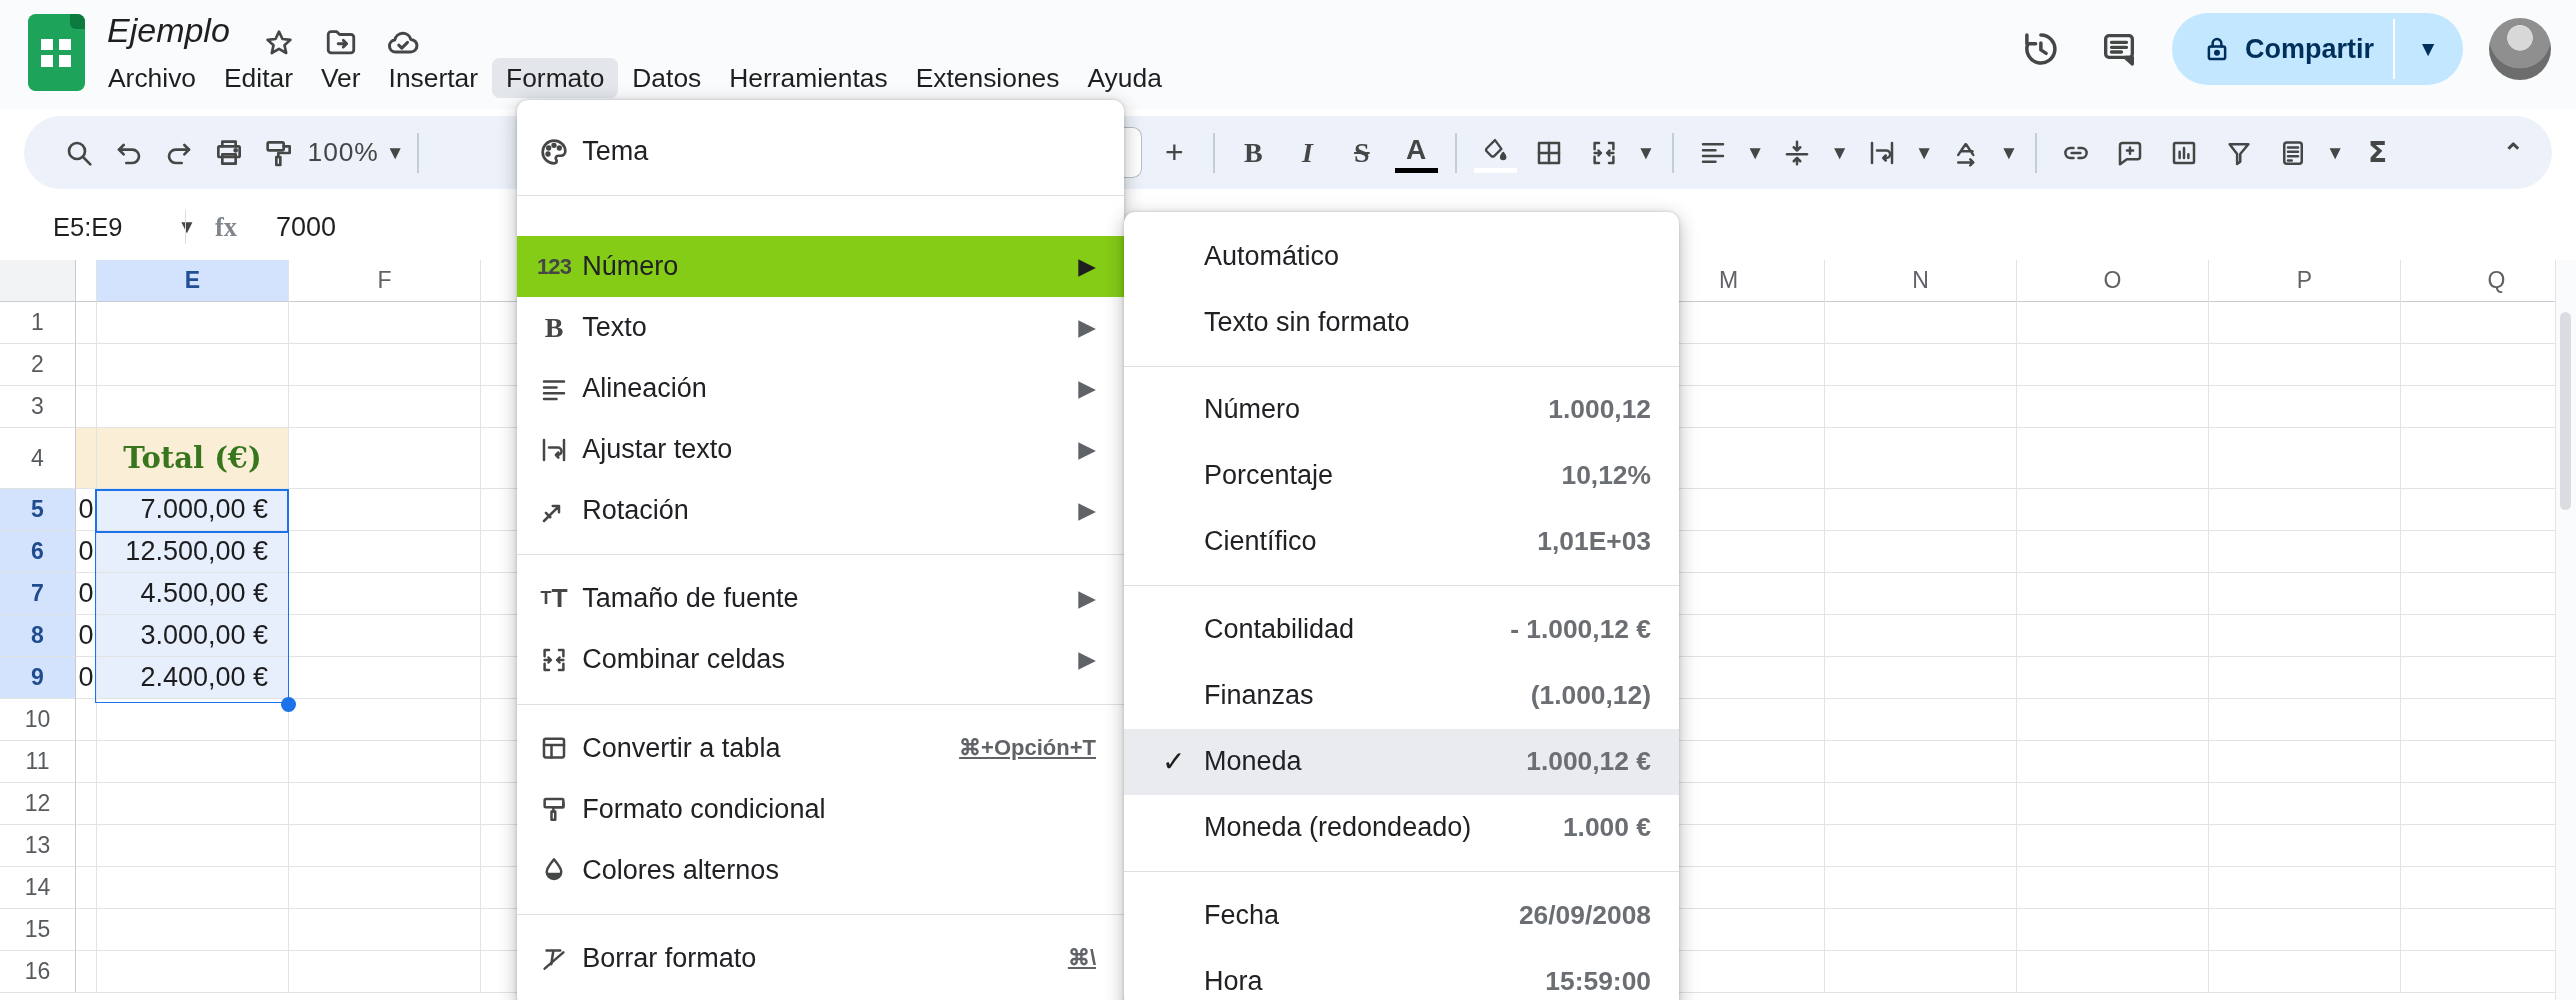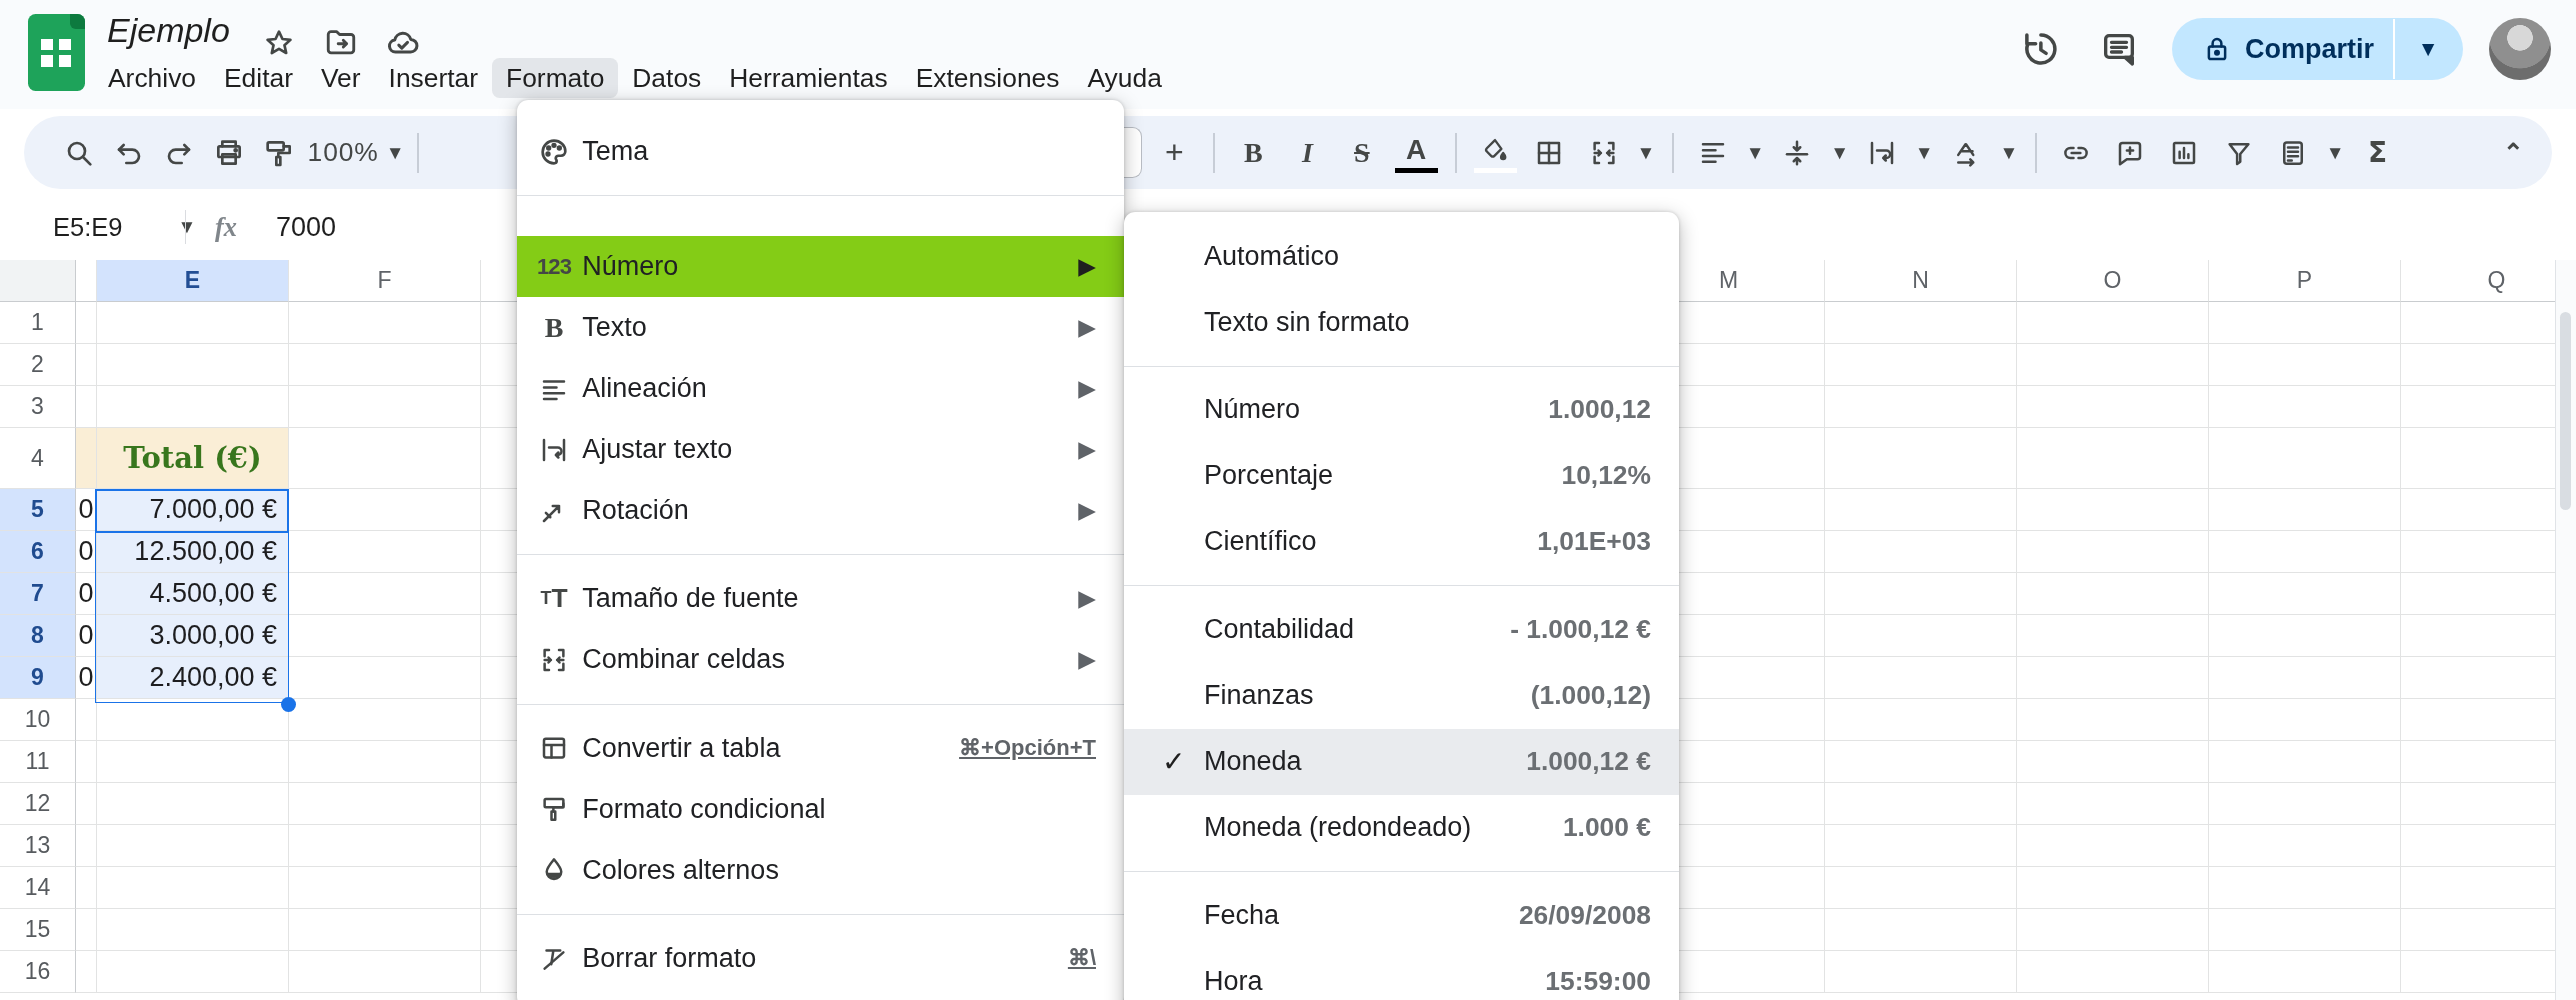--- a/index.html
+++ b/index.html
@@ -16,21 +16,21 @@
       linear-gradient(#fff,#fff);}
   .logo .grid:before{content:"";position:absolute;left:0;top:11.3px;width:30px;height:4.7px;background:#1ea35a;}
   .logo .grid:after{content:"";position:absolute;left:12.3px;top:0;width:5.7px;height:28px;background:#1ea35a;}
   .doctitle{position:absolute;left:107px;top:11.3px;font-size:34px;color:#1f1f1f;font-style:italic;}
   .dicon{position:absolute;top:24.6px;width:36px;height:36px;display:flex;align-items:center;justify-content:center;}
   .menubar{position:absolute;left:94px;top:57px;height:42px;display:flex;align-items:center;}
   .mitem{font-size:26.4px;color:#1f1f1f;padding:4.7px 14px;border-radius:7.6px;cursor:default;}
   .mitem.active{background:#e3e6ea;}
   .tb-right{position:absolute;right:24.6px;top:13.2px;height:72px;display:flex;align-items:center;gap:26.4px;}
   .circbtn{width:53px;height:53px;display:flex;align-items:center;justify-content:center;}
-  .share{height:62px;background:#c2e7ff;border-radius:38px;display:flex;align-items:center;padding:0 7.6px 0 30px;}
+  .share{height:72px;background:#c2e7ff;border-radius:38px;display:flex;align-items:center;padding:0 7.6px 0 30px;}
   .share .lbl{font-size:27px;font-weight:bold;color:#002f5c;margin:0 19px 0 13.2px;}
   .share .sep{width:1.9px;height:60px;background:#fff;margin-right:5.7px;}
   .share .car{padding:0 17px;font-size:21px;color:#002f5c;}
   .avatar{width:62px;height:62px;border-radius:50%;
       background:radial-gradient(circle at 50% 32%, #d8d8d8 0 24%, #8f8f8f 25% 58%, #6d6d6d 59% 100%);}
 
   
   .toolbar{position:absolute;left:23.6px;top:116px;width:2528px;height:73px;background:#edf2fa;border-radius:38px;}
   .tgl,.tgr{position:absolute;top:0;height:73px;display:flex;align-items:center;}
   .tgl{left:34px;gap:7px;}
@@ -42,21 +42,21 @@
   .glyph{font-weight:bold;font-size:28px;color:#444746;font-family:"Liberation Serif",serif;}
   .frag{width:17px;height:49px;background:#fff;border:1.9px solid #b9bdc4;border-left:none;border-radius:0 9.4px 9.4px 0;}
   .collapse{position:absolute;right:28px;top:0;height:73px;display:flex;align-items:center;font-size:24.6px;color:#444746;font-weight:bold;}
 
   
   .fbar{position:absolute;left:0;top:194px;width:2576px;height:66px;background:#fff;border-bottom:0.9px solid #e0e3e7;}
   .nbox{position:absolute;left:53px;top:0;height:66px;display:flex;align-items:center;font-size:25.5px;color:#1f1f1f;}
   .nbox .car{margin-left:55px;font-size:19px;color:#444746;}
   .fdiv{position:absolute;left:185px;top:16px;width:0.9px;height:34px;background:#dadce0;}
   .fx{position:absolute;left:215px;top:0;height:66px;display:flex;align-items:center;font-size:26.4px;color:#80868b;
-      font-family:"Liberation Serif",serif;font-style:italic;font-weight:bold;}
+      font-family:"Liberation Serif",serif;font-weight:bold;}
   .fval{position:absolute;left:276px;top:0;height:66px;display:flex;align-items:center;font-size:27px;color:#1f1f1f;}
 
   
   .grid{position:absolute;left:0;top:260px;width:2576px;height:741px;background:#fff;}
   .chrow{position:absolute;left:0;top:0;height:42px;display:flex;}
   .corner{width:76px;height:42px;background:#f1f3f4;border-right:0.9px solid #c9cccf;border-bottom:0.9px solid #c9cccf;box-sizing:border-box;}
   .chd{width:21px;height:42px;background:#fff;border-right:0.9px solid #e2e3e3;border-bottom:0.9px solid #c9cccf;box-sizing:border-box;}
   .chc{width:192px;height:42px;background:#fff;border-right:0.9px solid #e2e3e3;border-bottom:0.9px solid #c9cccf;
        box-sizing:border-box;display:flex;align-items:center;justify-content:center;font-size:23px;color:#5f6368;}
   .chc.sel{background:#d3e3fd;color:#224e94;font-weight:bold;}
@@ -68,21 +68,21 @@
   .rows{position:absolute;left:76px;top:42px;right:0;bottom:0;}
   .grow{height:42px;box-sizing:border-box;border-bottom:0.9px solid #e2e3e3;display:flex;}
   .grow.tall{height:61px;}
   .cd{width:21px;box-sizing:border-box;border-right:0.9px solid #e2e3e3;display:flex;align-items:center;justify-content:center;
       font-size:27px;color:#1f1f1f;overflow:hidden;}
   .ce{width:192px;box-sizing:border-box;border-right:0.9px solid #e2e3e3;display:flex;align-items:center;}
   .rest{flex:1;background:repeating-linear-gradient(to right,transparent 0 191px,#e2e3e3 191px 192px);}
   .cream{background:#faeed6;}
   .ce.hdr{justify-content:center;font-family:"DejaVu Serif","Liberation Serif",serif;font-weight:bold;
           font-size:29px;color:#38761d;}
-  .ce.val{background:#e7effc;justify-content:flex-end;padding-right:11px;font-size:27px;color:#1d1d1f;}
+  .ce.val{background:#e7effc;justify-content:flex-end;padding-right:20px;font-size:27px;color:#1d1d1f;}
   .ovr-range{position:absolute;left:19px;top:187px;width:194px;height:214px;border:1.9px solid #1a73e8;box-sizing:border-box;pointer-events:none;}
   .ovr-active{position:absolute;left:19px;top:187px;width:194px;height:44px;border:2.8px solid #1a73e8;box-sizing:border-box;pointer-events:none;}
   .handle{position:absolute;left:205px;top:395px;width:15px;height:15px;border-radius:50%;background:#1a73e8;}
   .vscroll{position:absolute;right:0;top:0;bottom:0;width:21px;background:#fafbfc;border-left:0.9px solid #e0e3e7;box-sizing:border-box;}
   .vthumb{position:absolute;left:3.8px;top:52px;width:11.3px;height:198px;border-radius:7.6px;background:#d9dde2;}
 
   
   .panel{position:absolute;background:#fff;border-radius:11.3px;
          box-shadow:0 5.7px 19px rgba(0,0,0,.28),0 0.9px 3.8px rgba(0,0,0,.18);}
   .fmt{left:517px;top:100px;width:607px;padding:21px 0 19px 0;}

